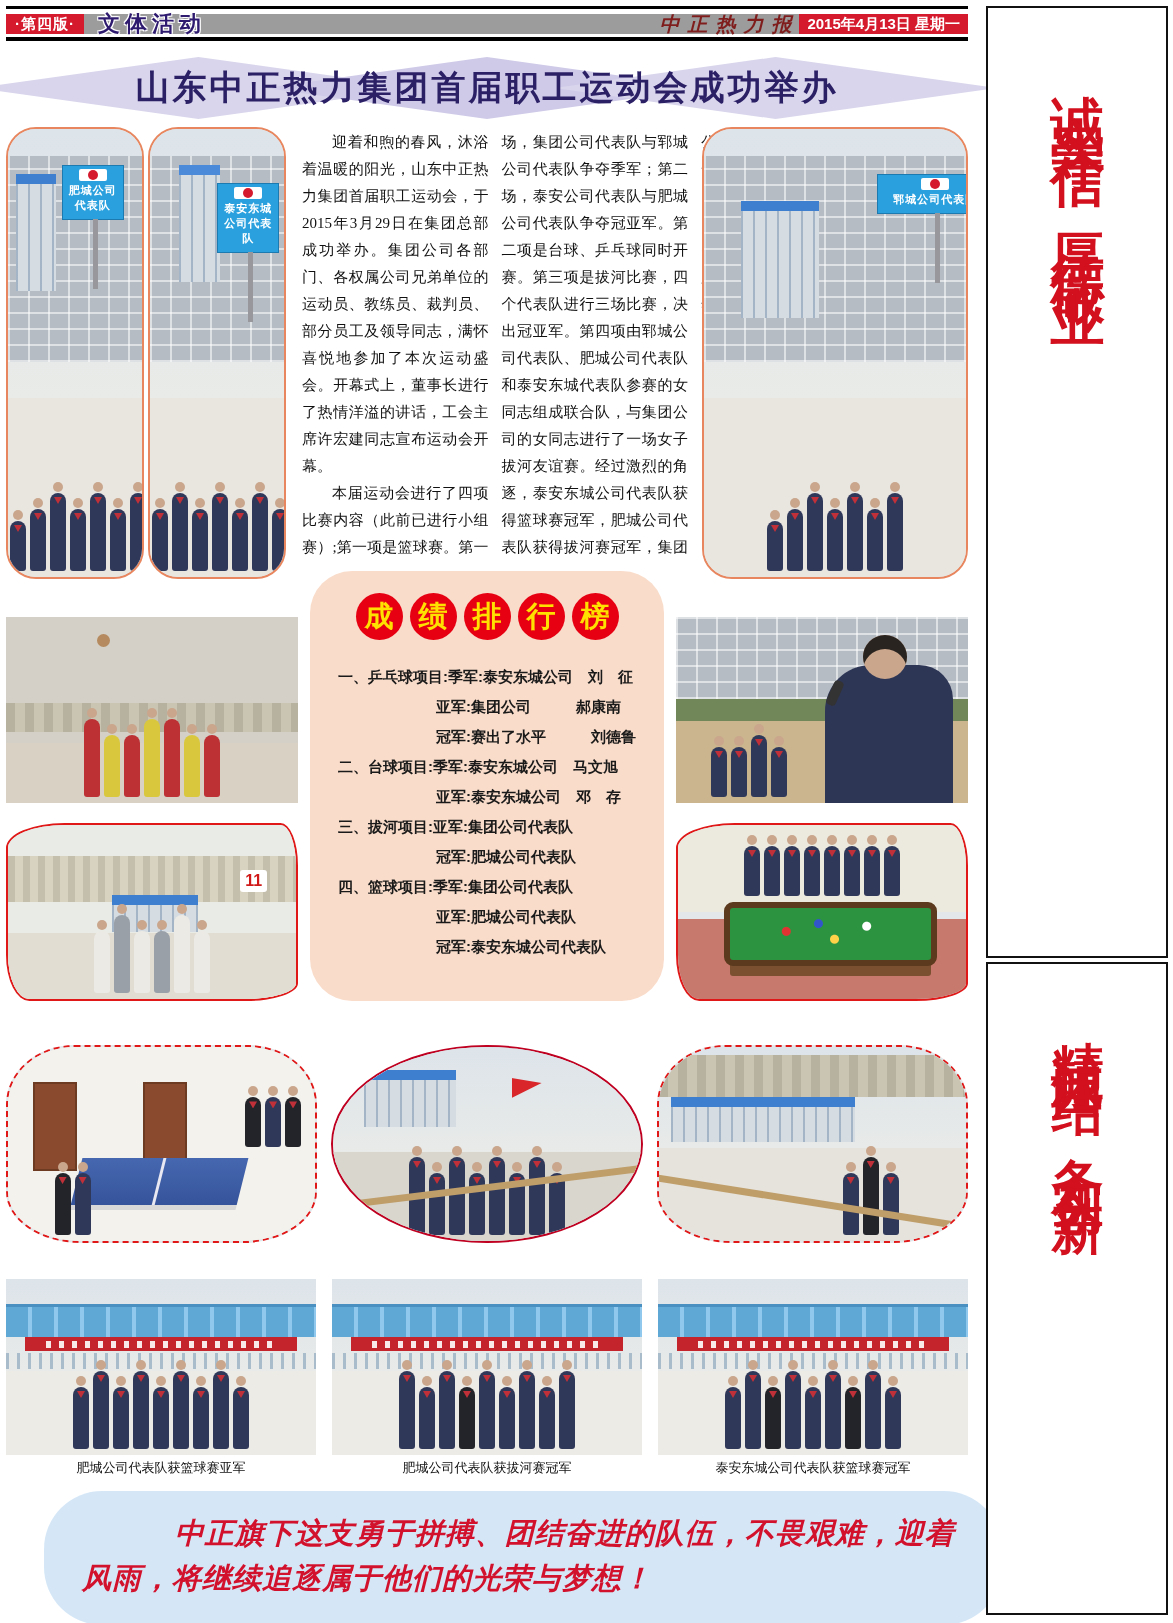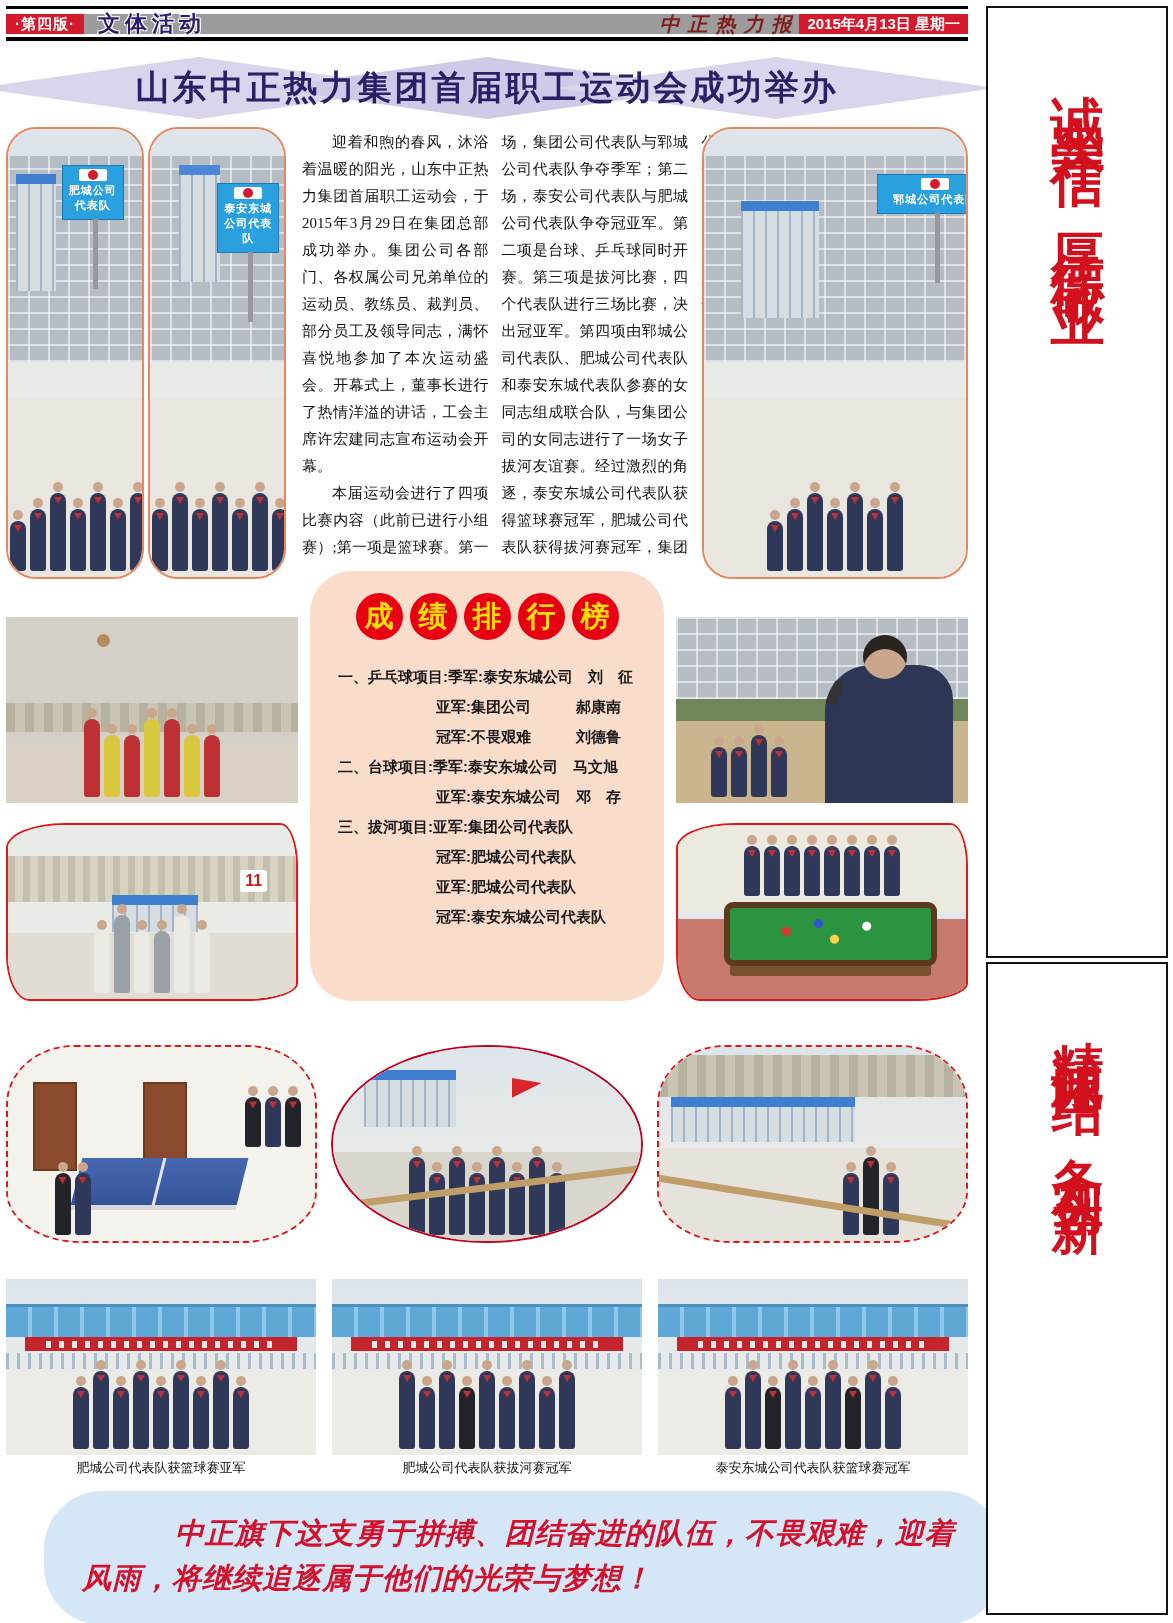--- a/index.html
+++ b/index.html
@@ -218,25 +218,26 @@
       <div class="rk-title">
         <span class="rk-c">成</span>
         <span class="rk-c">绩</span>
         <span class="rk-c">排</span>
         <span class="rk-c">行</span>
         <span class="rk-c">榜</span>
       </div>
       <div class="rk-lines">
         <div>一、乒乓球项目:季军:泰安东城公司　刘　征</div>
         <div class="rk-cont">亚军:集团公司　　　郝康南</div>
-        <div class="rk-cont">冠军:不畏艰难　　　刘德鲁</div>
+        <div class="rk-cont">冠军:赛出了水平　　　刘德鲁</div>
         <div>二、台球项目:季军:泰安东城公司　马文旭</div>
         <div class="rk-cont">亚军:泰安东城公司　邓　存</div>
         <div>三、拔河项目:亚军:集团公司代表队</div>
         <div class="rk-cont">冠军:肥城公司代表队</div>
+        <div>四、篮球项目:季军:集团公司代表队</div>
         <div class="rk-cont">亚军:肥城公司代表队</div>
         <div class="rk-cont">冠军:泰安东城公司代表队</div>
       </div>
     </div>
 
     <div class="colB">
       <div class="photo ph-rect1">
         <div class="bld" style="top:0;height:44%;"></div>
         <div class="shrub"></div>
         <div class="gnd" style="height:44%;background:#cbb58e;"></div>

